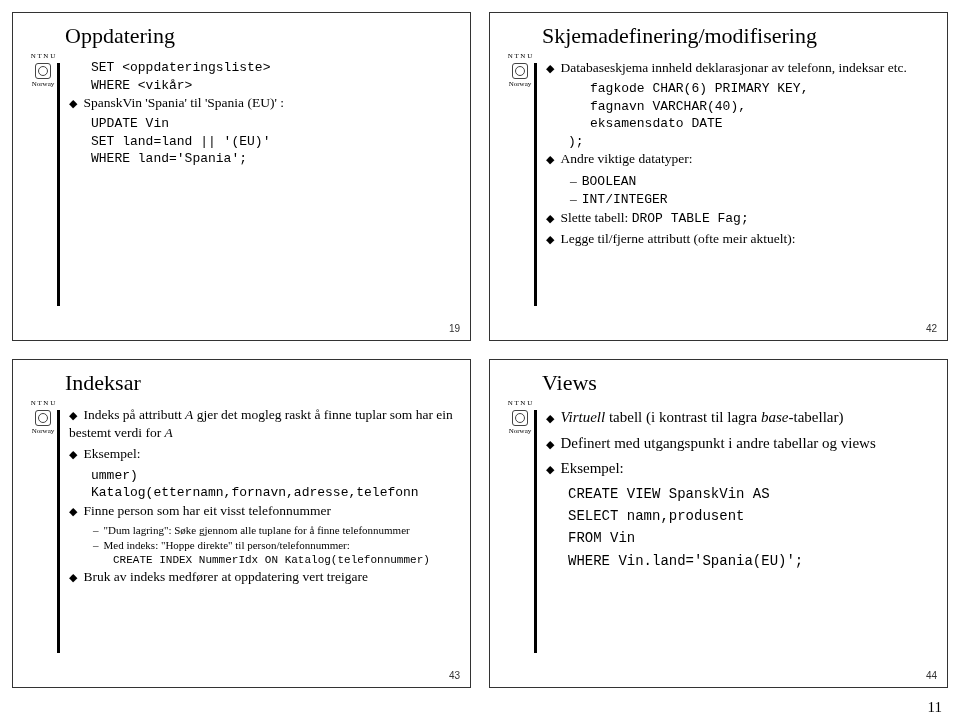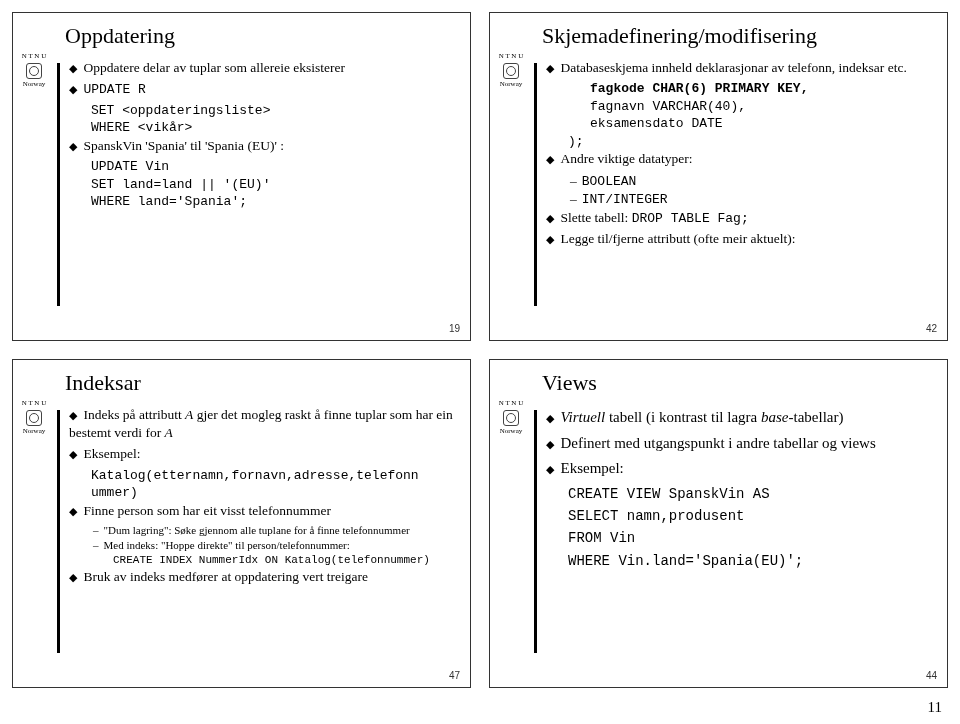--- a/index.html
+++ b/index.html
@@ -41,21 +41,21 @@
   .vline {
     position: absolute;
     left: 44px;
     top: 50px;
     bottom: 34px;
     width: 3px;
     background: #000;
   }
   .logo {
     position: absolute;
-    left: 6px;
+    left: 15px;
     top: 40px;
     width: 30px;
     font-size: 7px;
     text-align: center;
     line-height: 1.1;
   }
   .logo .sq {
     width: 16px;
     height: 16px;
     border: 1px solid #444;
@@ -101,24 +101,20 @@
 
   <div class="slide">
     <div class="logo">
       <div>N T N U</div>
       <div class="sq"></div>
       <div>Norway</div>
     </div>
     <div class="vline"></div>
     <div class="slide-title">Oppdatering</div>
     <div class="content">
-      <ul class="b1">
-        <li>Oppdatere delar av tuplar som allereie eksisterer</li>
-        <li><span class="mono">UPDATE R</span></li>
-      </ul>
       <div class="codeblock">SET &lt;oppdateringsliste&gt;</div>
       <div class="codeblock">WHERE &lt;vikår&gt;</div>
       <ul class="b1">
         <li>SpanskVin 'Spania' til 'Spania (EU)' :</li>
       </ul>
       <div class="codeblock">UPDATE Vin</div>
       <div class="codeblock">SET land=land || '(EU)'</div>
       <div class="codeblock">WHERE land='Spania';</div>
     </div>
     <div class="slide-num">19</div>
@@ -129,21 +125,21 @@
       <div>N T N U</div>
       <div class="sq"></div>
       <div>Norway</div>
     </div>
     <div class="vline"></div>
     <div class="slide-title">Skjemadefinering/modifisering</div>
     <div class="content">
       <ul class="b1">
         <li>Databaseskjema innheld deklarasjonar av telefonn, indeksar etc.</li>
       </ul>
-      <div class="mono" style="padding-left:44px;font-weight:bold;">fagkode CHAR(6) PRIMARY KEY,</div>
+      <div class="mono" style="padding-left:44px;">fagkode CHAR(6) PRIMARY KEY,</div>
       <div class="mono" style="padding-left:44px;">fagnavn VARCHAR(40),</div>
       <div class="mono" style="padding-left:44px;">eksamensdato DATE</div>
       <div class="mono" style="padding-left:22px;">);</div>
       <ul class="b1">
         <li>Andre viktige datatyper:</li>
       </ul>
       <ul class="sub">
         <li><span class="mono">BOOLEAN</span></li>
         <li><span class="mono">INT/INTEGER</span></li>
       </ul>
@@ -161,35 +157,35 @@
       <div class="sq"></div>
       <div>Norway</div>
     </div>
     <div class="vline"></div>
     <div class="slide-title">Indeksar</div>
     <div class="content">
       <ul class="b1">
         <li><span>Indeks på attributt <em>A</em> gjer det mogleg raskt å finne tuplar som har ein bestemt verdi for <em>A</em></span></li>
         <li>Eksempel:</li>
       </ul>
+      <div class="mono" style="padding-left:22px;">ummer)</div>
       <div class="mono" style="padding-left:22px;">Katalog(etternamn,fornavn,adresse,telefonn</div>
-      <div class="mono" style="padding-left:22px;">ummer)</div>
       <ul class="b1">
         <li>Finne person som har eit visst telefonnummer</li>
       </ul>
       <ul class="sub small">
         <li>"Dum lagring": Søke gjennom alle tuplane for å finne telefonnummer</li>
         <li>Med indeks: "Hoppe direkte" til person/telefonnummer:</li>
       </ul>
       <div class="mono small" style="padding-left:44px;">CREATE INDEX NummerIdx ON Katalog(telefonnummer)</div>
       <ul class="b1">
         <li>Bruk av indeks medfører at oppdatering vert treigare</li>
       </ul>
     </div>
-    <div class="slide-num">47</div>
+    <div class="slide-num">43</div>
   </div>
 
   <div class="slide">
     <div class="logo">
       <div>N T N U</div>
       <div class="sq"></div>
       <div>Norway</div>
     </div>
     <div class="vline"></div>
     <div class="slide-title">Views</div>

